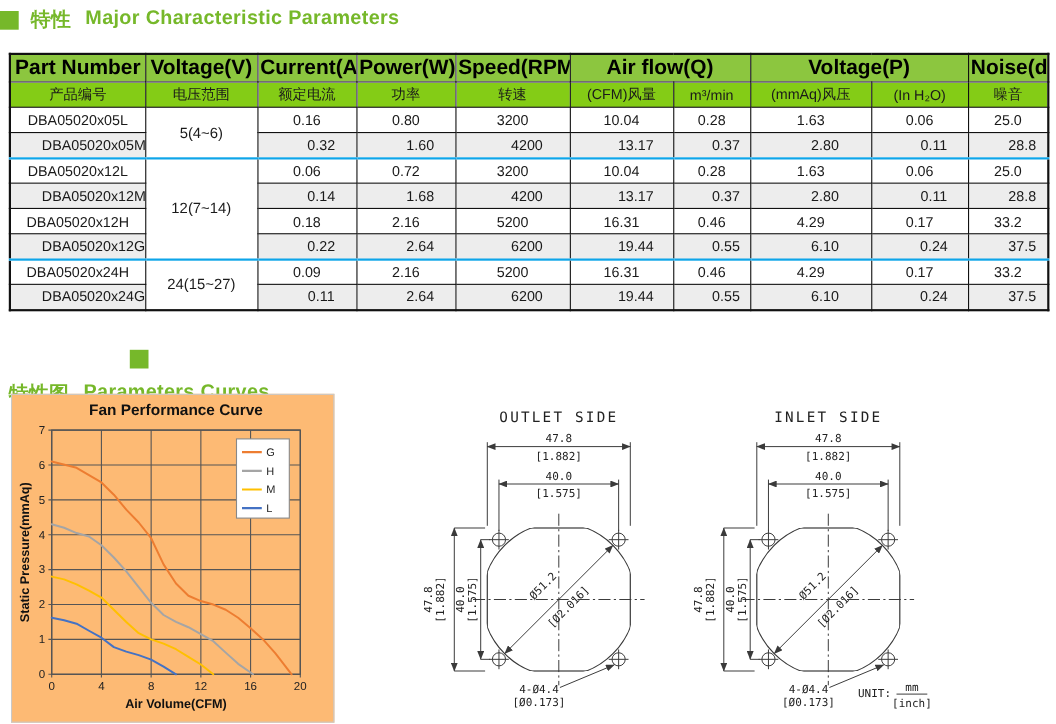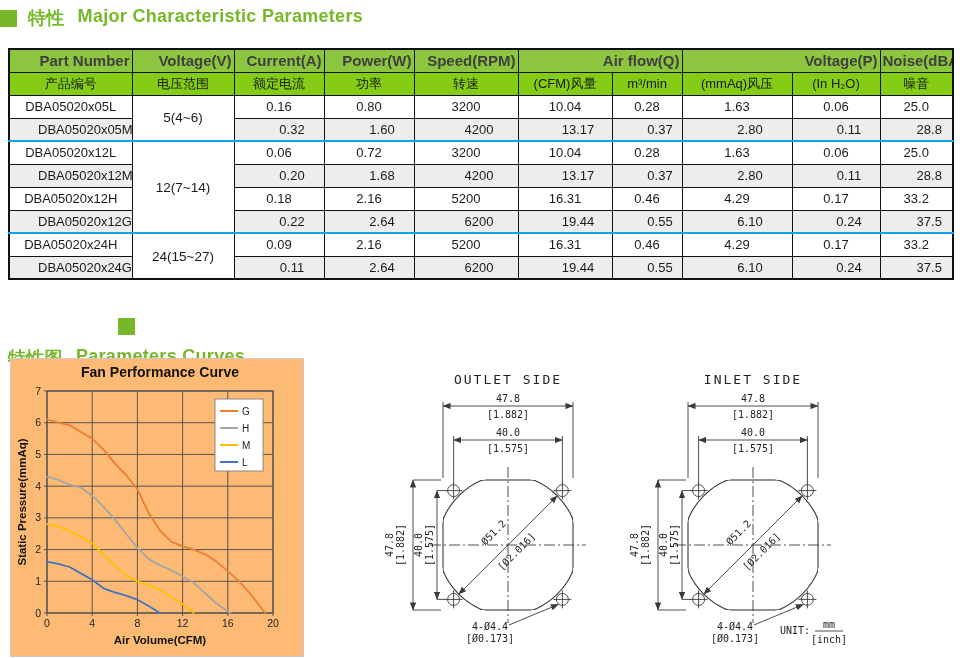--- a/index.html
+++ b/index.html
@@ -6,21 +6,21 @@
   body{width:960px;height:658px;background:#ffffff;position:relative;overflow:hidden;
        font-family:"Liberation Sans",sans-serif;color:#1a1a1a;}
   .sec-head{position:absolute;display:flex;align-items:center;gap:11px;}
   #sec1{left:0;top:6px;} #sec2{left:8px;top:318px;flex-direction:column;}
   .green-sq{width:17px;height:17px;background:#76b82a;flex:0 0 auto;}
   .sec-title{color:#76b82a;font-size:18px;font-weight:700;display:flex;gap:13px;letter-spacing:.3px;}
   table{position:absolute;left:8px;top:48px;width:944px;border-collapse:collapse;
         border:2px solid #111;table-layout:fixed;}
   th,td{border:1px solid #111;text-align:center;font-size:13px;padding:1px 2px;height:23px;
         box-sizing:border-box;overflow:hidden;white-space:nowrap;}
-  thead tr.en th{background:#8cc63f;color:#404040;font-size:15px;font-weight:700;text-align:right;}
+  thead tr.en th{background:#8cc63f;color:#000000;font-size:19px;font-weight:700;}
   thead tr.zh th{background:#84cc16;font-weight:400;}
   tbody tr.alt td{background:#ededed;padding-left:28px;}
   tbody td.voltage{background:#fff;font-size:13.5px;}
   tbody tr.grp td{border-top:2px solid #0ea5e9;}
   .panel{position:absolute;left:10px;top:358px;width:292px;height:297px;background:#fdba74;
          border:1px solid #c9c9c9;}
   .drawing{position:absolute;top:368px;}
   #outlet-drawing{left:385px;} #inlet-drawing{left:630px;}
   .ct{font:700 14px "Liberation Sans",sans-serif;fill:#111;}
   .tick{font:10.5px "Liberation Sans",sans-serif;fill:#222;}
@@ -108,21 +108,21 @@
         <td>0.72</td>
         <td>3200</td>
         <td>10.04</td>
         <td>0.28</td>
         <td>1.63</td>
         <td>0.06</td>
         <td>25.0</td>
       </tr>
       <tr class="alt">
         <td class="part">DBA05020x12M</td>
-        <td>0.20</td>
+        <td>0.14</td>
         <td>1.68</td>
         <td>4200</td>
         <td>13.17</td>
         <td>0.37</td>
         <td>2.80</td>
         <td>0.11</td>
         <td>28.8</td>
       </tr>
       <tr>
         <td class="part">DBA05020x12H</td>

